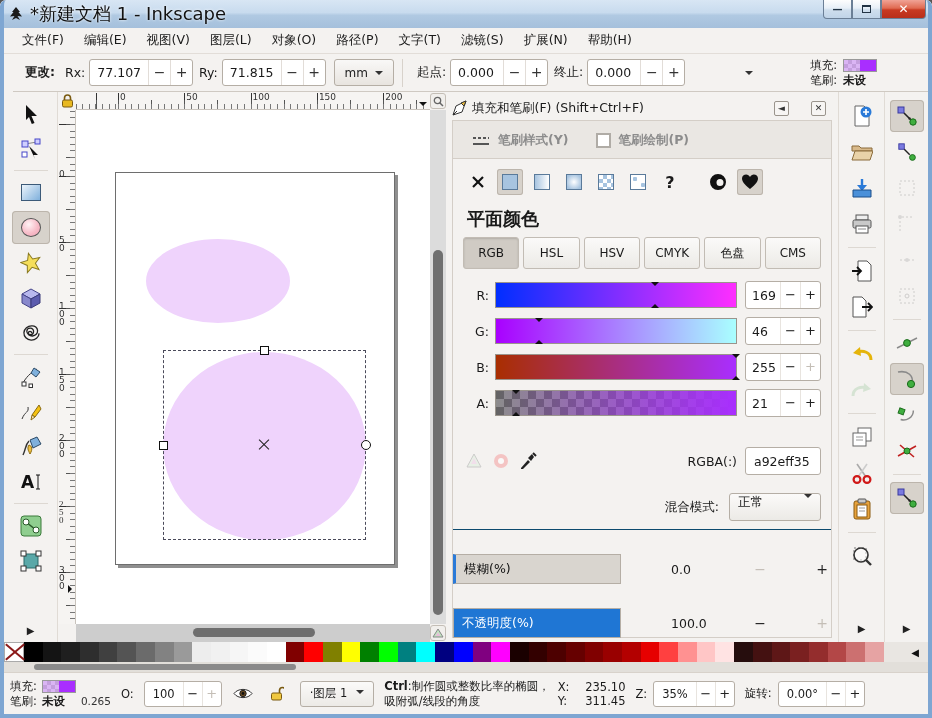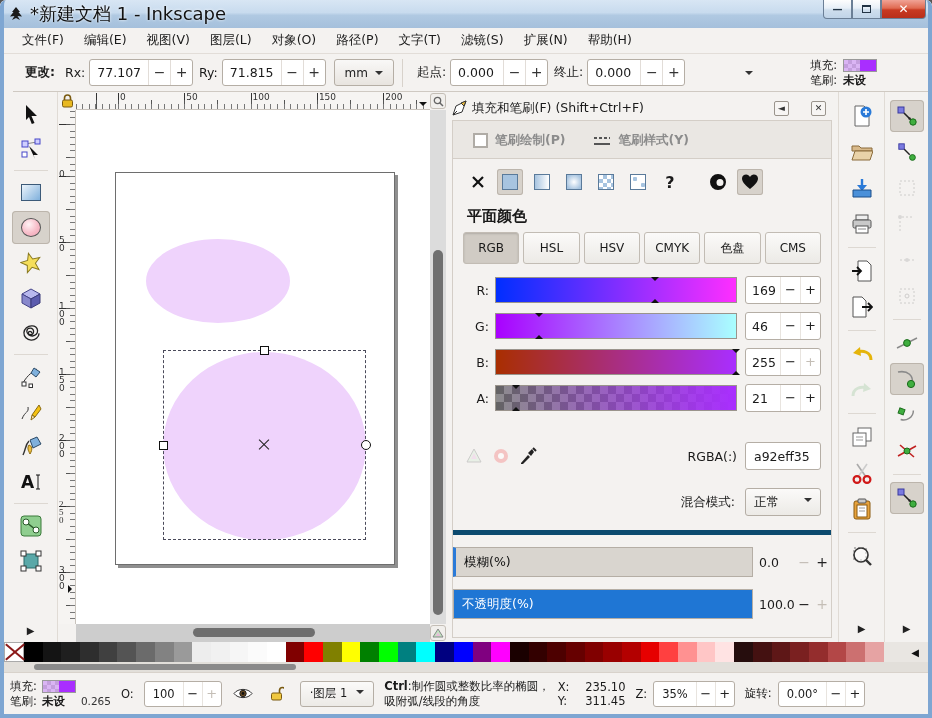--- a/index.html
+++ b/index.html
@@ -129,21 +129,21 @@
   .ft-flat { background:#a7c4e0; }
   .ft-lin { background:linear-gradient(90deg,#a7c4e0,#ffffff); }
   .ft-rad { background:radial-gradient(circle,#ffffff 0%,#a7c4e0 80%); }
   .ft-pat { background:conic-gradient(#a7c4e0 25%,#fff 0 50%,#a7c4e0 0 75%,#fff 0); background-size:8px 8px; }
   .ft-swa { background:
       radial-gradient(circle at 4px 4px,#a7c4e0 2px,transparent 2.5px),
       radial-gradient(circle at 12px 10px,#a7c4e0 2px,transparent 2.5px),#fff; }
   .ft-unk { width:26px; font-weight:bold; font-size:16px; text-align:center; }
   .ft-gap { width:10px; }
 
-  .flat-heading { font-weight:bold; font-size:15px; padding:4px 0 6px 14px; }
+  .flat-heading { font-weight:bold; font-size:18px; padding:4px 0 6px 14px; }
   .cs-row { display:flex; gap:4px; padding:0 10px; }
   .cs-btn { flex:1; height:32px; display:flex; align-items:center; justify-content:center; font-size:12px;
             background:linear-gradient(#fbfaf9,#eceae6); border:1px solid #c2bcb4; border-radius:3px; }
   .cs-btn.active { background:#d0cbc4; box-shadow:inset 0 1px 2px rgba(0,0,0,.15); }
 
   .sliders { padding:8px 10px 0 10px; }
   .crow { display:flex; align-items:center; height:36px; }
   .clabel { width:26px; text-align:right; margin-right:6px; font-size:12.5px; }
   .cbar { position:relative; flex:1; height:26px; border:1px solid #9a948c; }
   .mark { position:absolute; width:0; height:0; border:4px solid transparent; }
@@ -153,26 +153,26 @@
   .cspin .v { width:34px; padding-left:6px; font-size:12.5px; }
   .cspin .b { width:20px; text-align:center; font-size:13px; color:#222; border-left:1px solid #e8e4df; line-height:26px; }
   .cspin .b.dis { color:#c4beb6; }
 
   .pick-row { display:flex; align-items:center; padding:26px 10px 0 12px; }
   .pick-icons { display:flex; align-items:center; gap:10px; }
   .rgba-lbl { margin-left:auto; font-size:12.5px;padding-left:43px; }
   .rgba-field { width:76px; height:28px; margin-left:8px; background:#fff; border:1px solid #b5aea5; border-radius:3px;
                 font-size:12.5px; display:flex; align-items:center; padding-left:8px; }
 
-  .blend-row { display:flex; align-items:center; justify-content:flex-end; padding:18px 10px 14px 0; border-bottom:5px solid #0c4a6e; }
+  .blend-row { display:flex; align-items:center; justify-content:flex-end; padding:18px 10px 8px 0; border-bottom:1px solid #0c4a6e; }
   .blend-lbl { font-size:12.5px; margin-right:10px; }
-  .blend-dd { width:76px; height:28px; background:linear-gradient(#fbfaf9,#eceae6); border:1px solid #b5aea5; border-radius:3px;
-              display:flex; align-items:center; justify-content:space-between; padding:0 8px; font-size:12.5px; }
-
-  .bo-row { display:flex; align-items:center; margin:12px 0 0 0; }
+  .blend-dd { width:92px; height:28px; background:linear-gradient(#fbfaf9,#eceae6); border:1px solid #b5aea5; border-radius:3px;
+              display:flex; justify-content:space-between; padding:0 8px; font-size:12.5px; }
+
+  .bo-row { display:flex; align-items:center; margin:24px 0 0 0;gap:44px; }
   .bo-bar { position:relative; flex:1; height:30px; background:#d9d5cf; border:1px solid #b5aea5; border-left:3px solid #2a7ad8;
             display:flex; align-items:center; padding-left:8px; font-size:12.5px; color:#111; }
   .bo-bar.full { background:#1f76d4; color:#fff; border-left:1px solid #b5aea5; }
   .bo-val { width:42px; text-align:left; padding-left:6px; font-size:12.5px; }
   .bo-b { width:18px; text-align:center; font-size:14px; color:#222; }
   .bo-b.dis { color:#c4beb6; }
 
   
   .commands { position:absolute; left:838px; top:0; width:46px; height:550px; background:#f4f2f0; border-left:1px solid #e0dbd5;
               display:flex; flex-direction:column; align-items:center; padding-top:6px; }
@@ -445,26 +445,26 @@
         </svg>
         <span class="dlg-title">填充和笔刷(F) (Shift+Ctrl+F)</span>
         <span class="dlg-headbtns">
           <span class="dlg-hb">◄</span>
           <span class="dlg-hb">✕</span>
         </span>
       </div>
       <div class="dlg-body">
         <div class="dlg-tabs">
           <span class="dlg-tab">
+            <span class="tabicon-style"></span>
+            <span>笔刷样式(Y)</span>
+          </span>
+          <span class="dlg-tab">
             <span class="tabicon-stroke"></span>
             <span>笔刷绘制(P)</span>
-          </span>
-          <span class="dlg-tab">
-            <span class="tabicon-style"></span>
-            <span>笔刷样式(Y)</span>
           </span>
         </div>
 
         <div class="filltype-row">
           <span class="ft-btn">
             <svg width="14" height="14" viewBox="0 0 14 14">
               <line x1="2" y1="2" x2="12" y2="12" stroke="#111" stroke-width="2.2"></line>
                 <line x1="12" y1="2" x2="2" y2="12" stroke="#111" stroke-width="2.2"></line>
             </svg>
           </span>

